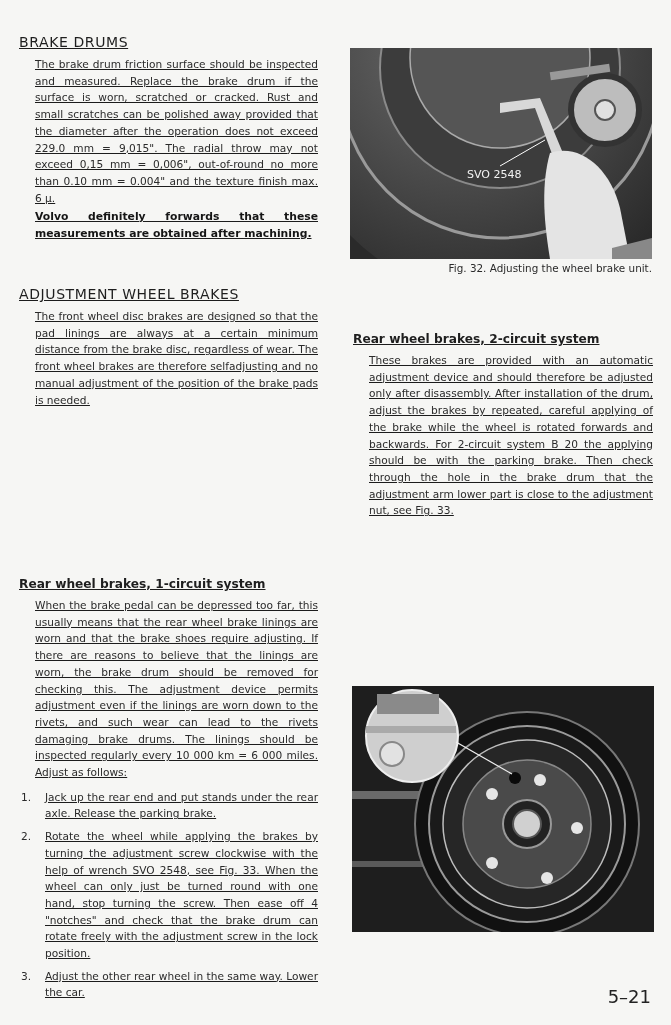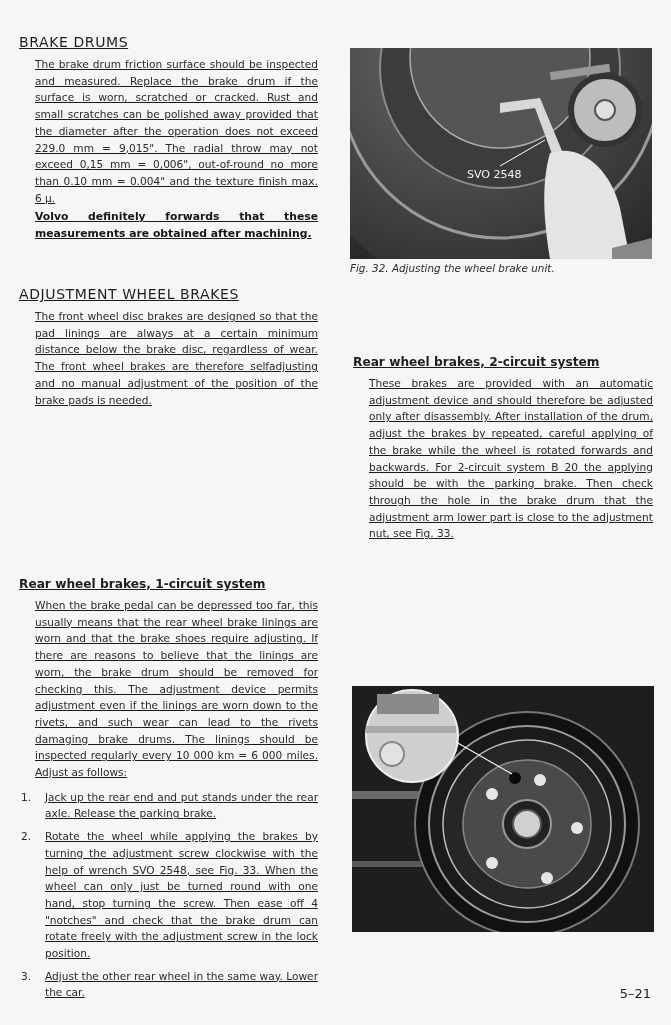--- a/index.html
+++ b/index.html
@@ -29,39 +29,39 @@
   }
   p.bold { font-weight: bold; font-size: 10.8px; color: #151515; }
   ol.steps { list-style: none; margin: 0; padding: 0; }
   ol.steps li {
     position: relative; padding-left: 26px; margin-bottom: 6px;
     font-size: 10.6px; line-height: 16.7px; text-align: justify; color: #2a2a2a;
   }
   ol.steps li .num { position: absolute; left: 2px; top: 0; }
   .figure { position: absolute; overflow: hidden; background: #222; }
   .caption {
-    position: absolute; font-size: 10.4px; color: #2a2a2a; text-align: left; font-style: italic;
+    position: absolute; font-size: 10.4px; color: #2a2a2a; text-align: right;
   }
-  .pagenum { position: absolute; right: 20px; top: 986px; font-size: 13px; color: #222; }
+  .pagenum { position: absolute; right: 20px; top: 986px; font-size: 18px; color: #222; }
   svg { display: block; }
 </style>
 </head>
 <body>
 
 <div class="page">
 
   <div class="col left" style="top:34px;">
     <h1 class="sec">BRAKE DRUMS</h1>
     <p class="body" style="margin-bottom:3px;">The brake drum friction surface should be inspected and measured. Replace the brake drum if the surface is worn, scratched or cracked. Rust and small scratches can be polished away provided that the diameter after the operation does not exceed 229.0 mm = 9,015". The radial throw may not exceed 0,15 mm = 0,006", out-of-round no more than 0.10 mm = 0.004" and the texture finish max. 6 µ.</p>
     <p class="body bold">Volvo definitely forwards that these measurements are obtained after machining.</p>
   </div>
 
   <div class="col left" style="top:286px;">
     <h1 class="sec">ADJUSTMENT WHEEL BRAKES</h1>
-    <p class="body">The front wheel disc brakes are designed so that the pad linings are always at a certain minimum distance below the brake disc, regardless of wear. The front wheel brakes are therefore selfadjusting and no manual adjustment of the position of the brake pads is needed.</p>
+    <p class="body">The front wheel disc brakes are designed so that the pad linings are always at a certain minimum distance from the brake disc, regardless of wear. The front wheel brakes are therefore selfadjusting and no manual adjustment of the position of the brake pads is needed.</p>
   </div>
 
   <div class="col left" style="top:577px;">
     <h2 class="sub">Rear wheel brakes, 1-circuit system</h2>
     <p class="body" style="margin-bottom:8px;">When the brake pedal can be depressed too far, this usually means that the rear wheel brake linings are worn and that the brake shoes require adjusting. If there are reasons to believe that the linings are worn, the brake drum should be removed for checking this. The adjustment device permits adjustment even if the linings are worn down to the rivets, and such wear can lead to the rivets damaging brake drums. The linings should be inspected regularly every 10 000 km = 6 000 miles. Adjust as follows:</p>
     <ol class="steps">
       <li>
         <span class="num">1.</span>
         <span>Jack up the rear end and put stands under the rear axle. Release the parking brake.</span>
       </li>
@@ -94,21 +94,21 @@
       <rect x="200" y="20" width="60" height="8" fill="#999" transform="rotate(-8 230 24)"></rect>
       <path d="M150 55 L190 50 L215 110 L205 114 L185 60 L150 65 Z" fill="#d8d8d8"></path>
       <path d="M200 105 C230 95 260 120 270 160 L280 211 L200 211 C195 180 190 140 200 105 Z" fill="#e4e4e4"></path>
       <path d="M262 200 L302 190 L302 211 L262 211 Z" fill="#888"></path>
       <line x1="150" y1="118" x2="195" y2="92" stroke="#fff" stroke-width="1"></line>
       <text x="117" y="130" font-family="DejaVu Sans, sans-serif" font-size="11" fill="#f2f2f2">SVO 2548</text>
     </svg>
   </div>
   <div class="caption" style="left:350px; top:262px; width:302px;">Fig. 32.  Adjusting the wheel brake unit.</div>
 
-  <div class="col right" style="top:355px;">
+  <div class="col right" style="top:332px;">
     <h2 class="sub">Rear wheel brakes, 2-circuit system</h2>
     <p class="body">These brakes are provided with an automatic adjustment device and should therefore be adjusted only after disassembly. After installation of the drum, adjust the brakes by repeated, careful applying of the brake while the wheel is rotated forwards and backwards. For 2-circuit system B 20 the applying should be with the parking brake. Then check through the hole in the brake drum that the adjustment arm lower part is close to the adjustment nut, see Fig. 33.</p>
   </div>
 
   <div class="figure" style="left:352px; top:686px; width:302px; height:246px; background:#1c1c1c;">
     <svg width="302" height="246" viewBox="0 0 302 246">
       <rect width="302" height="246" fill="#1e1e1e"></rect>
       <rect x="0" y="105" width="120" height="8" fill="#6a6a6a"></rect>
       <rect x="0" y="175" width="110" height="6" fill="#5a5a5a"></rect>
       <circle cx="175" cy="138" r="112" fill="#111" stroke="#777" stroke-width="2"></circle>

